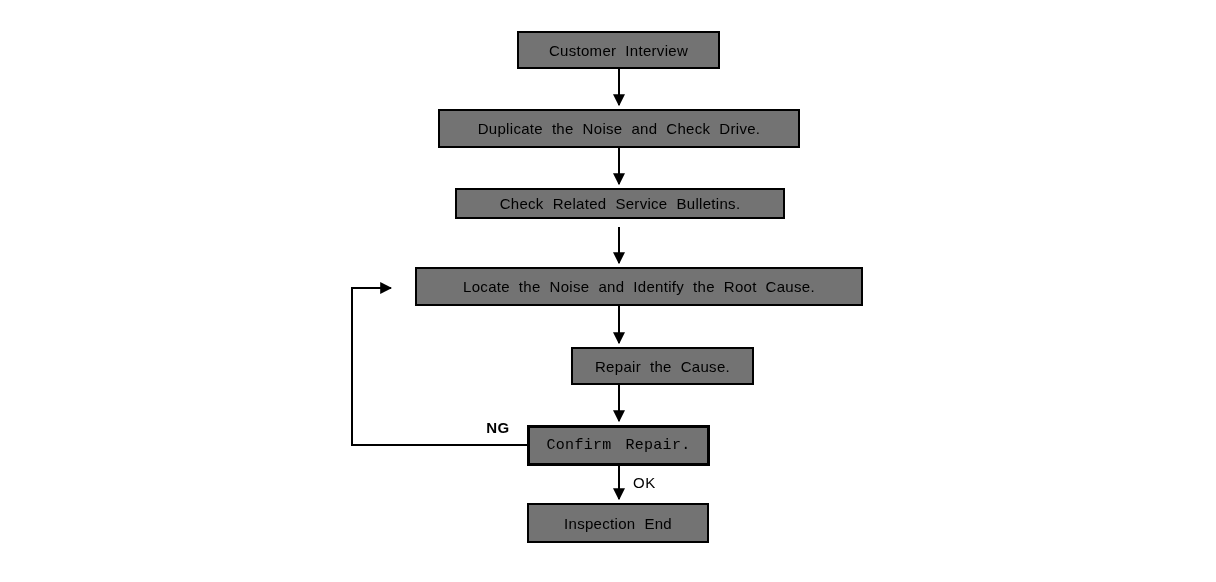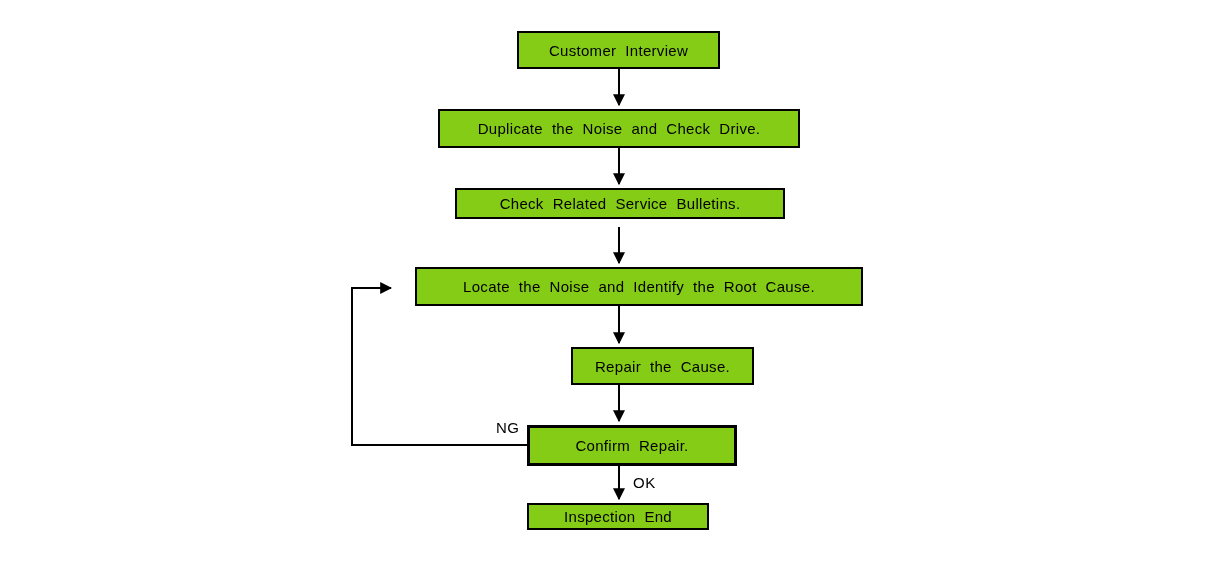--- a/index.html
+++ b/index.html
@@ -12,21 +12,21 @@
     width: 1216px;
     height: 582px;
     background: #ffffff;
     font-family: "Liberation Sans", sans-serif;
     overflow: hidden;
   }
   .node {
     position: absolute;
     box-sizing: border-box;
     border: 2px solid #000000;
-    background: #84cc16;
+    background: #737373;
     display: flex;
     align-items: center;
     justify-content: center;
     font-size: 15px;
     color: #000000;
     letter-spacing: 0.3px;
     word-spacing: 4.5px;
     white-space: nowrap;
     z-index: 2;
   }
@@ -45,23 +45,23 @@
     left: 0;
     top: 0;
     z-index: 1;
   }
   
   #node-customer-interview   { left: 517px; top: 31px;  width: 203px; height: 38px; }
   #node-duplicate-noise      { left: 438px; top: 109px; width: 362px; height: 39px; }
   #node-check-bulletins      { left: 455px; top: 188px; width: 330px; height: 31px; }
   #node-locate-noise         { left: 415px; top: 267px; width: 448px; height: 39px; }
   #node-repair-cause         { left: 527px; top: 347px; width: 183px; height: 38px; margin-left: 44px; }
-  #node-confirm-repair       { left: 527px; top: 425px; width: 210px; height: 41px; }
-  #node-inspection-end       { left: 527px; top: 503px; width: 182px; height: 27px; }
-  #label-ng { left: 496px; top: 419px; width: 40px; text-align: left; }
+  #node-confirm-repair       { left: 527px; top: 425px; width: 183px; height: 41px; font-family: Liberation Mono, monospace; }
+  #node-inspection-end       { left: 527px; top: 503px; width: 182px; height: 40px; }
+  #label-ng { left: 478px; top: 419px; width: 40px; text-align: center; font-weight: bold; }
   #label-ok { left: 633px; top: 474px; }
 </style>
 </head>
 <body>
 
 <div id="canvas">
 
   <svg id="connector-svg" width="1216" height="582" viewBox="0 0 1216 582">
     <defs>
       <marker id="arrowhead" markerUnits="userSpaceOnUse" markerWidth="12" markerHeight="12" viewBox="0 0 10 10" refX="9" refY="5" orient="auto">

